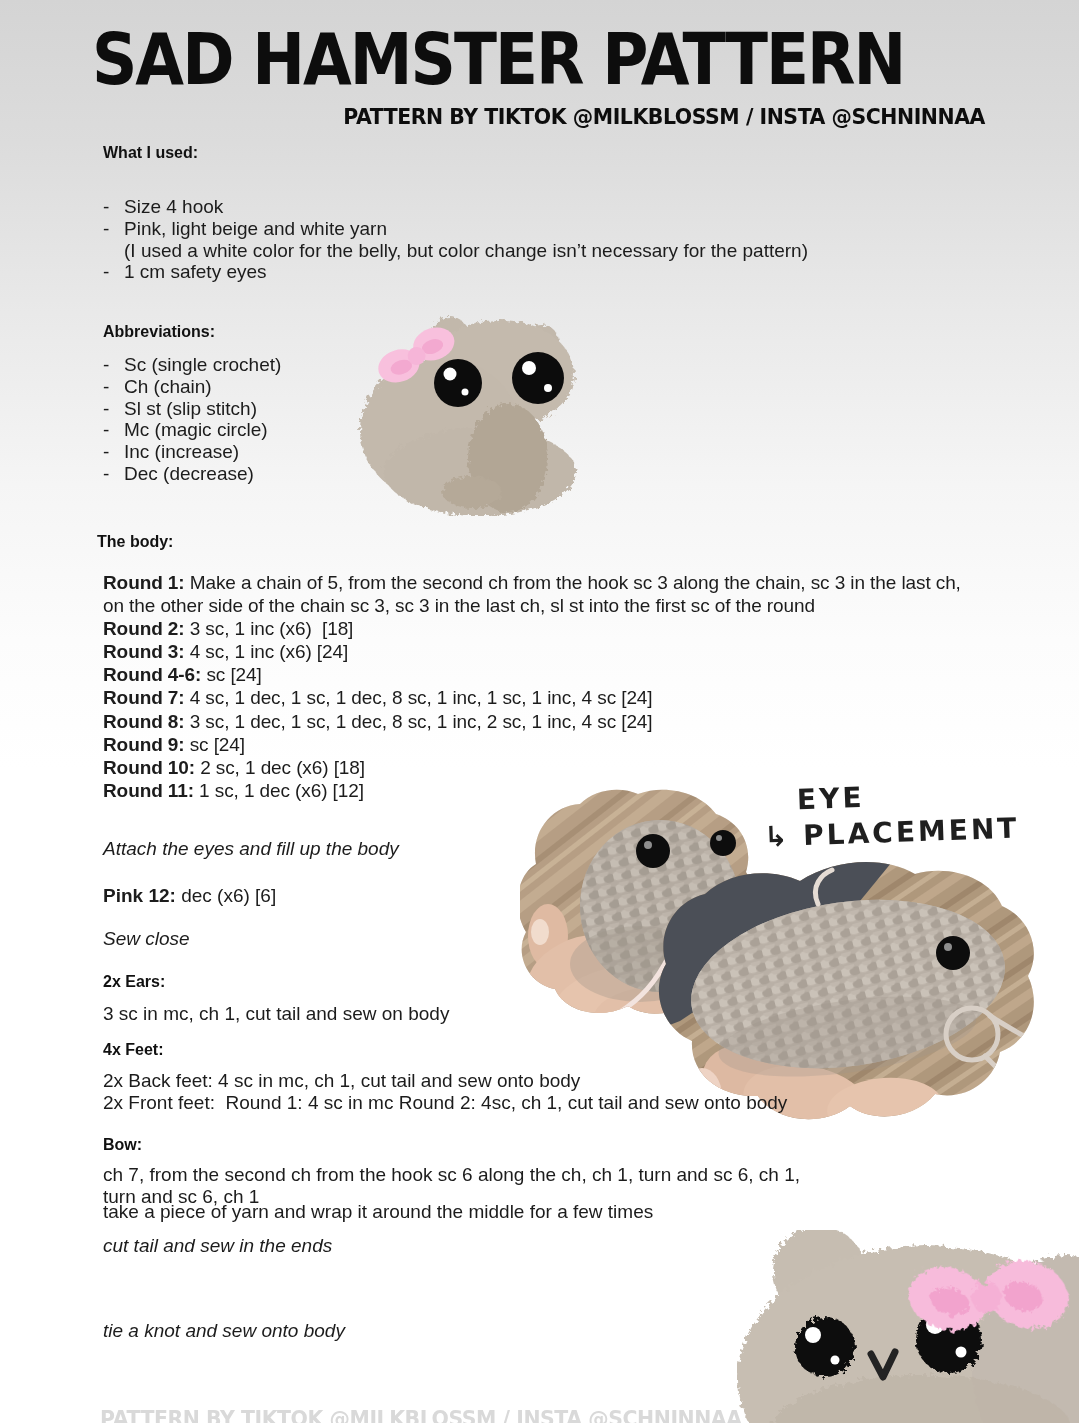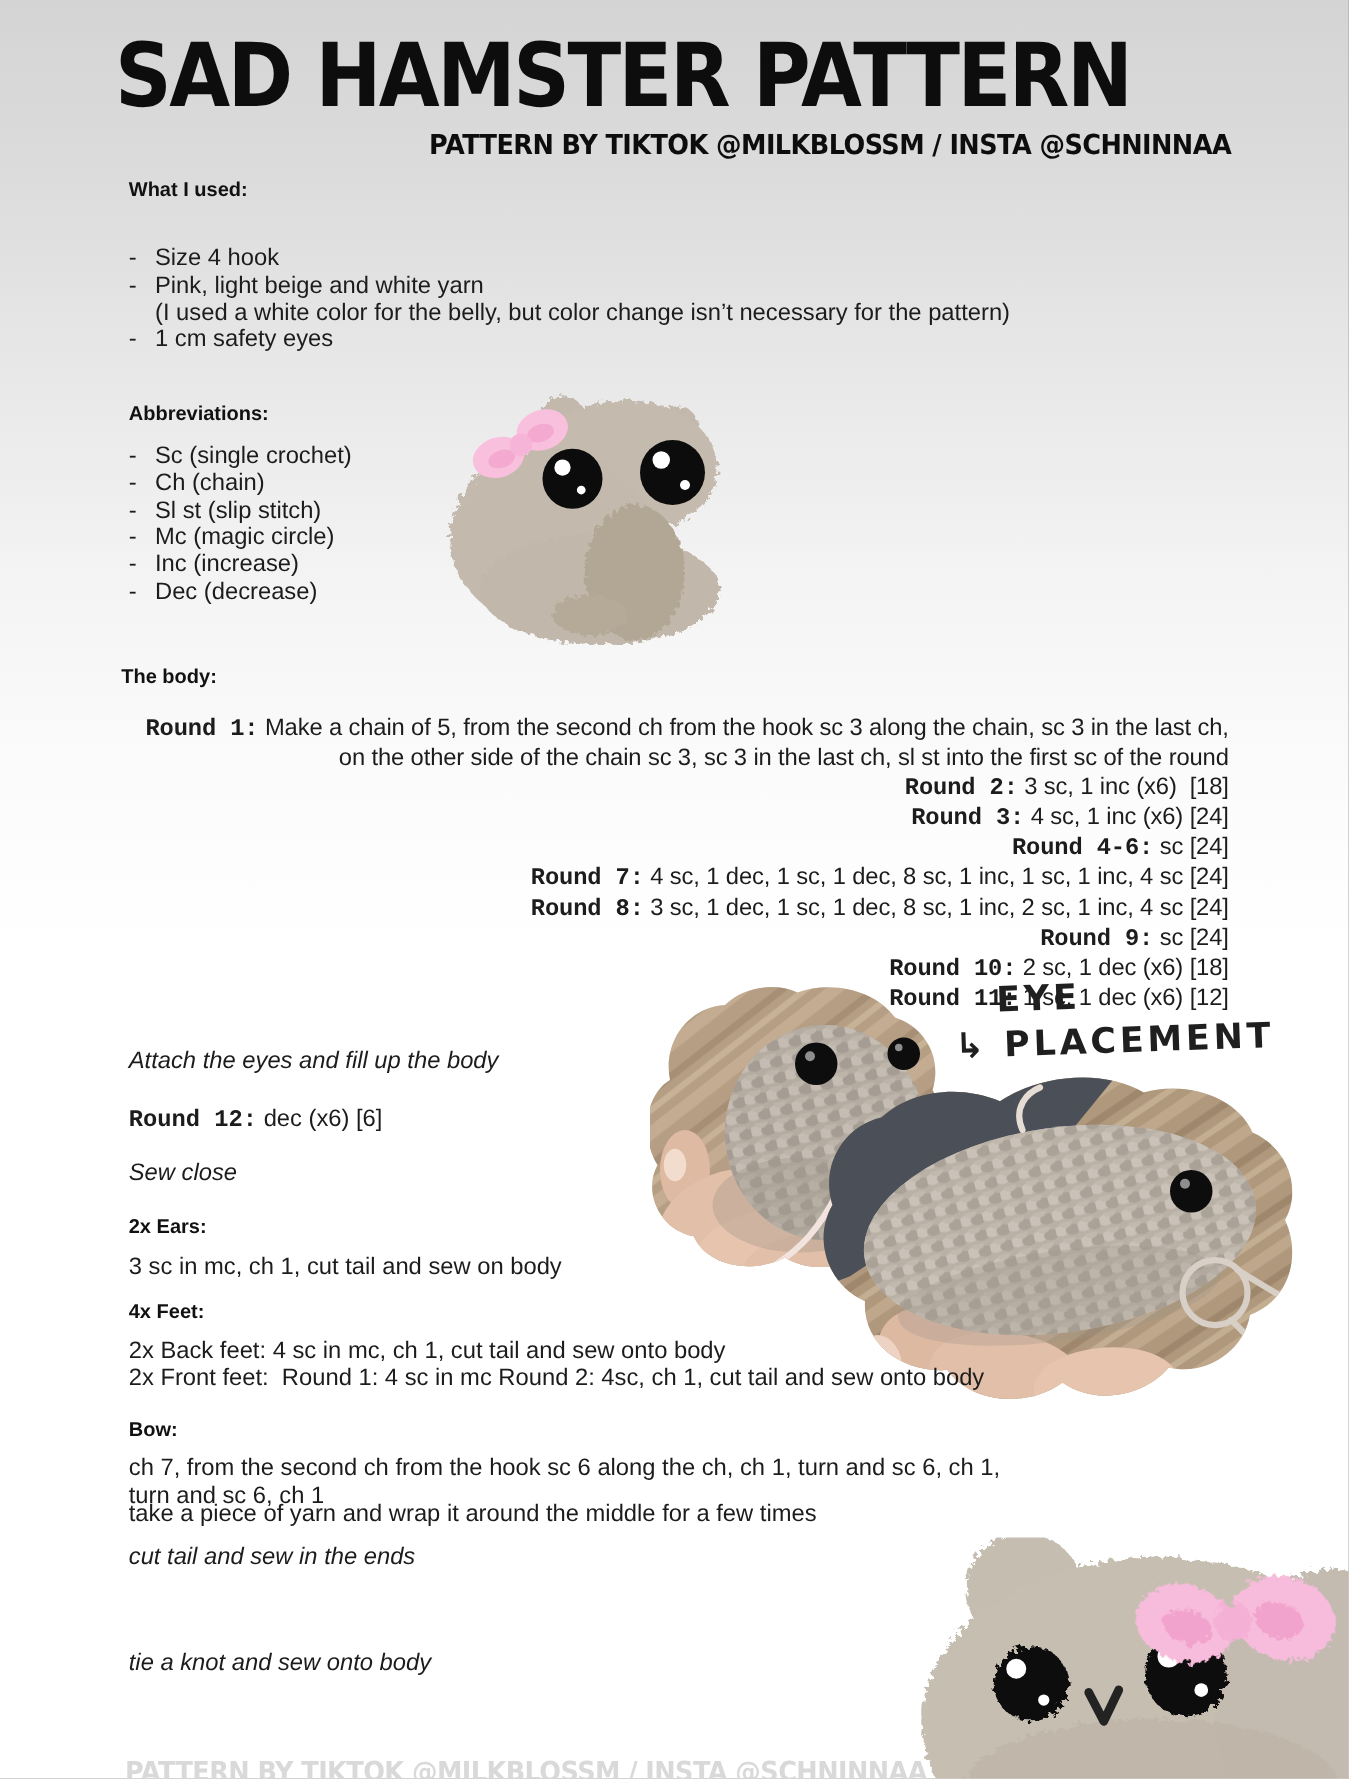--- a/index.html
+++ b/index.html
@@ -19,22 +19,22 @@
     top:104px;right:94px;
     font-family:"DejaVu Sans",sans-serif;font-weight:bold;font-size:22px;color:#0d0d0d;
     transform:scaleX(0.93);transform-origin:right top;white-space:nowrap;letter-spacing:-0.5px;
   }
   .h{font-size:16px;font-weight:bold;color:#111;}
   .t{font-size:19px;line-height:23.1px;color:#1c1c1c;}
   .it{font-style:italic;}
   .list .li{display:flex;font-size:19px;line-height:21.8px;color:#1c1c1c;}
   .list .dash{display:inline-block;width:21px;flex:0 0 21px;}
   .rounds{width:880px;letter-spacing:-0.1px;}
-  .rounds div,.pre{white-space:pre-wrap;text-align:right;}
-  .rline b{font-weight:bold;font-family:Liberation Mono, monospace;}
+  .rounds div,.pre{white-space:pre-wrap;}
+  .rline b{font-weight:bold;}
   .anno{
     font-family:"DejaVu Sans",sans-serif;font-weight:800;color:#1f1f1f;
     font-size:28px;letter-spacing:3px;white-space:nowrap;
   }
   .footer-cut{
     left:100px;top:1406px;
     font-family:"DejaVu Sans",sans-serif;font-weight:bold;font-size:22px;color:#d9d9d9;
     transform:scaleX(0.93);transform-origin:left top;white-space:nowrap;letter-spacing:-0.5px;
   }
   svg{display:block;}
@@ -134,21 +134,21 @@
     <div class="rline"><b>Round 2:</b><span> 3 sc, 1 inc (x6)  [18]</span></div>
     <div class="rline"><b>Round 3:</b><span> 4 sc, 1 inc (x6) [24]</span></div>
     <div class="rline"><b>Round 4-6:</b><span> sc [24]</span></div>
     <div class="rline"><b>Round 7:</b><span> 4 sc, 1 dec, 1 sc, 1 dec, 8 sc, 1 inc, 1 sc, 1 inc, 4 sc [24]</span></div>
     <div class="rline"><b>Round 8:</b><span> 3 sc, 1 dec, 1 sc, 1 dec, 8 sc, 1 inc, 2 sc, 1 inc, 4 sc [24]</span></div>
     <div class="rline"><b>Round 9:</b><span> sc [24]</span></div>
     <div class="rline"><b>Round 10:</b><span> 2 sc, 1 dec (x6) [18]</span></div>
     <div class="rline"><b>Round 11:</b><span> 1 sc, 1 dec (x6) [12]</span></div>
   </div>
   <div class="abs t it" style="left:103px;top:837px">Attach the eyes and fill up the body</div>
-  <div class="abs t rline" style="left:103px;top:884px"><b>Round 12:</b><span class="pre"> dec (x6) [6]</span></div>
+  <div class="abs t rline" style="left:103px;top:884px"><b>Pink 12:</b><span class="pre"> dec (x6) [6]</span></div>
   <div class="abs t it" style="left:103px;top:927px">Sew close</div>
 
   <svg class="abs" style="left:520px;top:784px" width="240" height="238" viewBox="0 0 240 238">
     <defs>
       <clipPath id="clipB1">
           <path d="M118 10 C145 0 180 8 196 30 C220 38 234 62 226 88 C238 108 236 138 218 152 C228 180 210 208 180 210 C165 230 130 236 108 222 C80 236 45 228 35 205 C8 200 -6 170 6 148 C-8 125 -4 92 16 80 C10 50 30 22 60 20 C75 5 100 2 118 10 Z"></path>
         </clipPath>
       <pattern id="woodA" width="46" height="46" patternUnits="userSpaceOnUse" patternTransform="rotate(-38)">
         <rect width="46" height="46" fill="#ab9176"></rect>
         <rect y="0" width="46" height="10" fill="#bda387"></rect>

